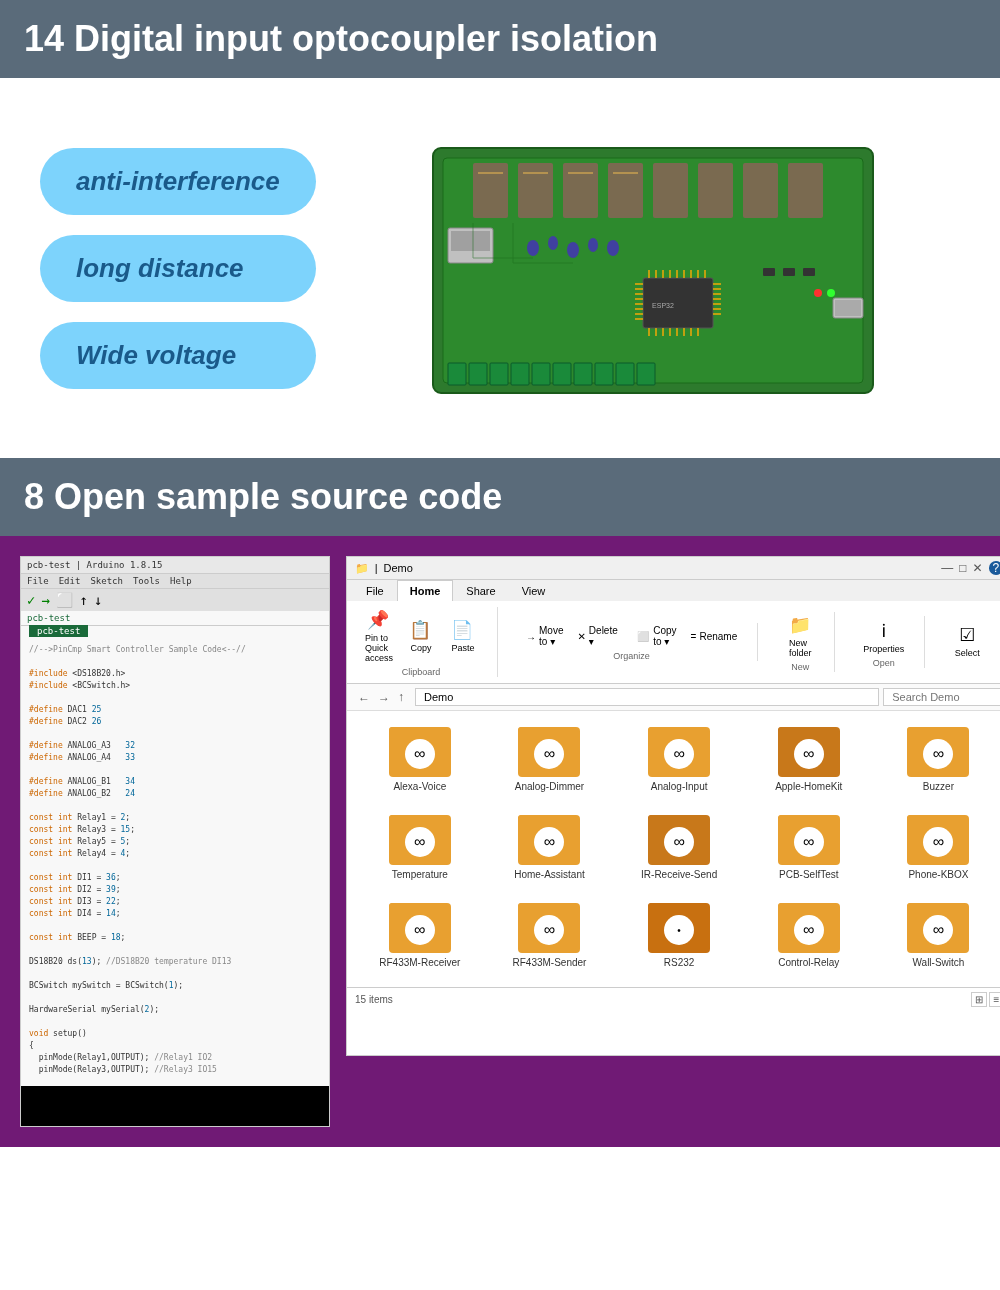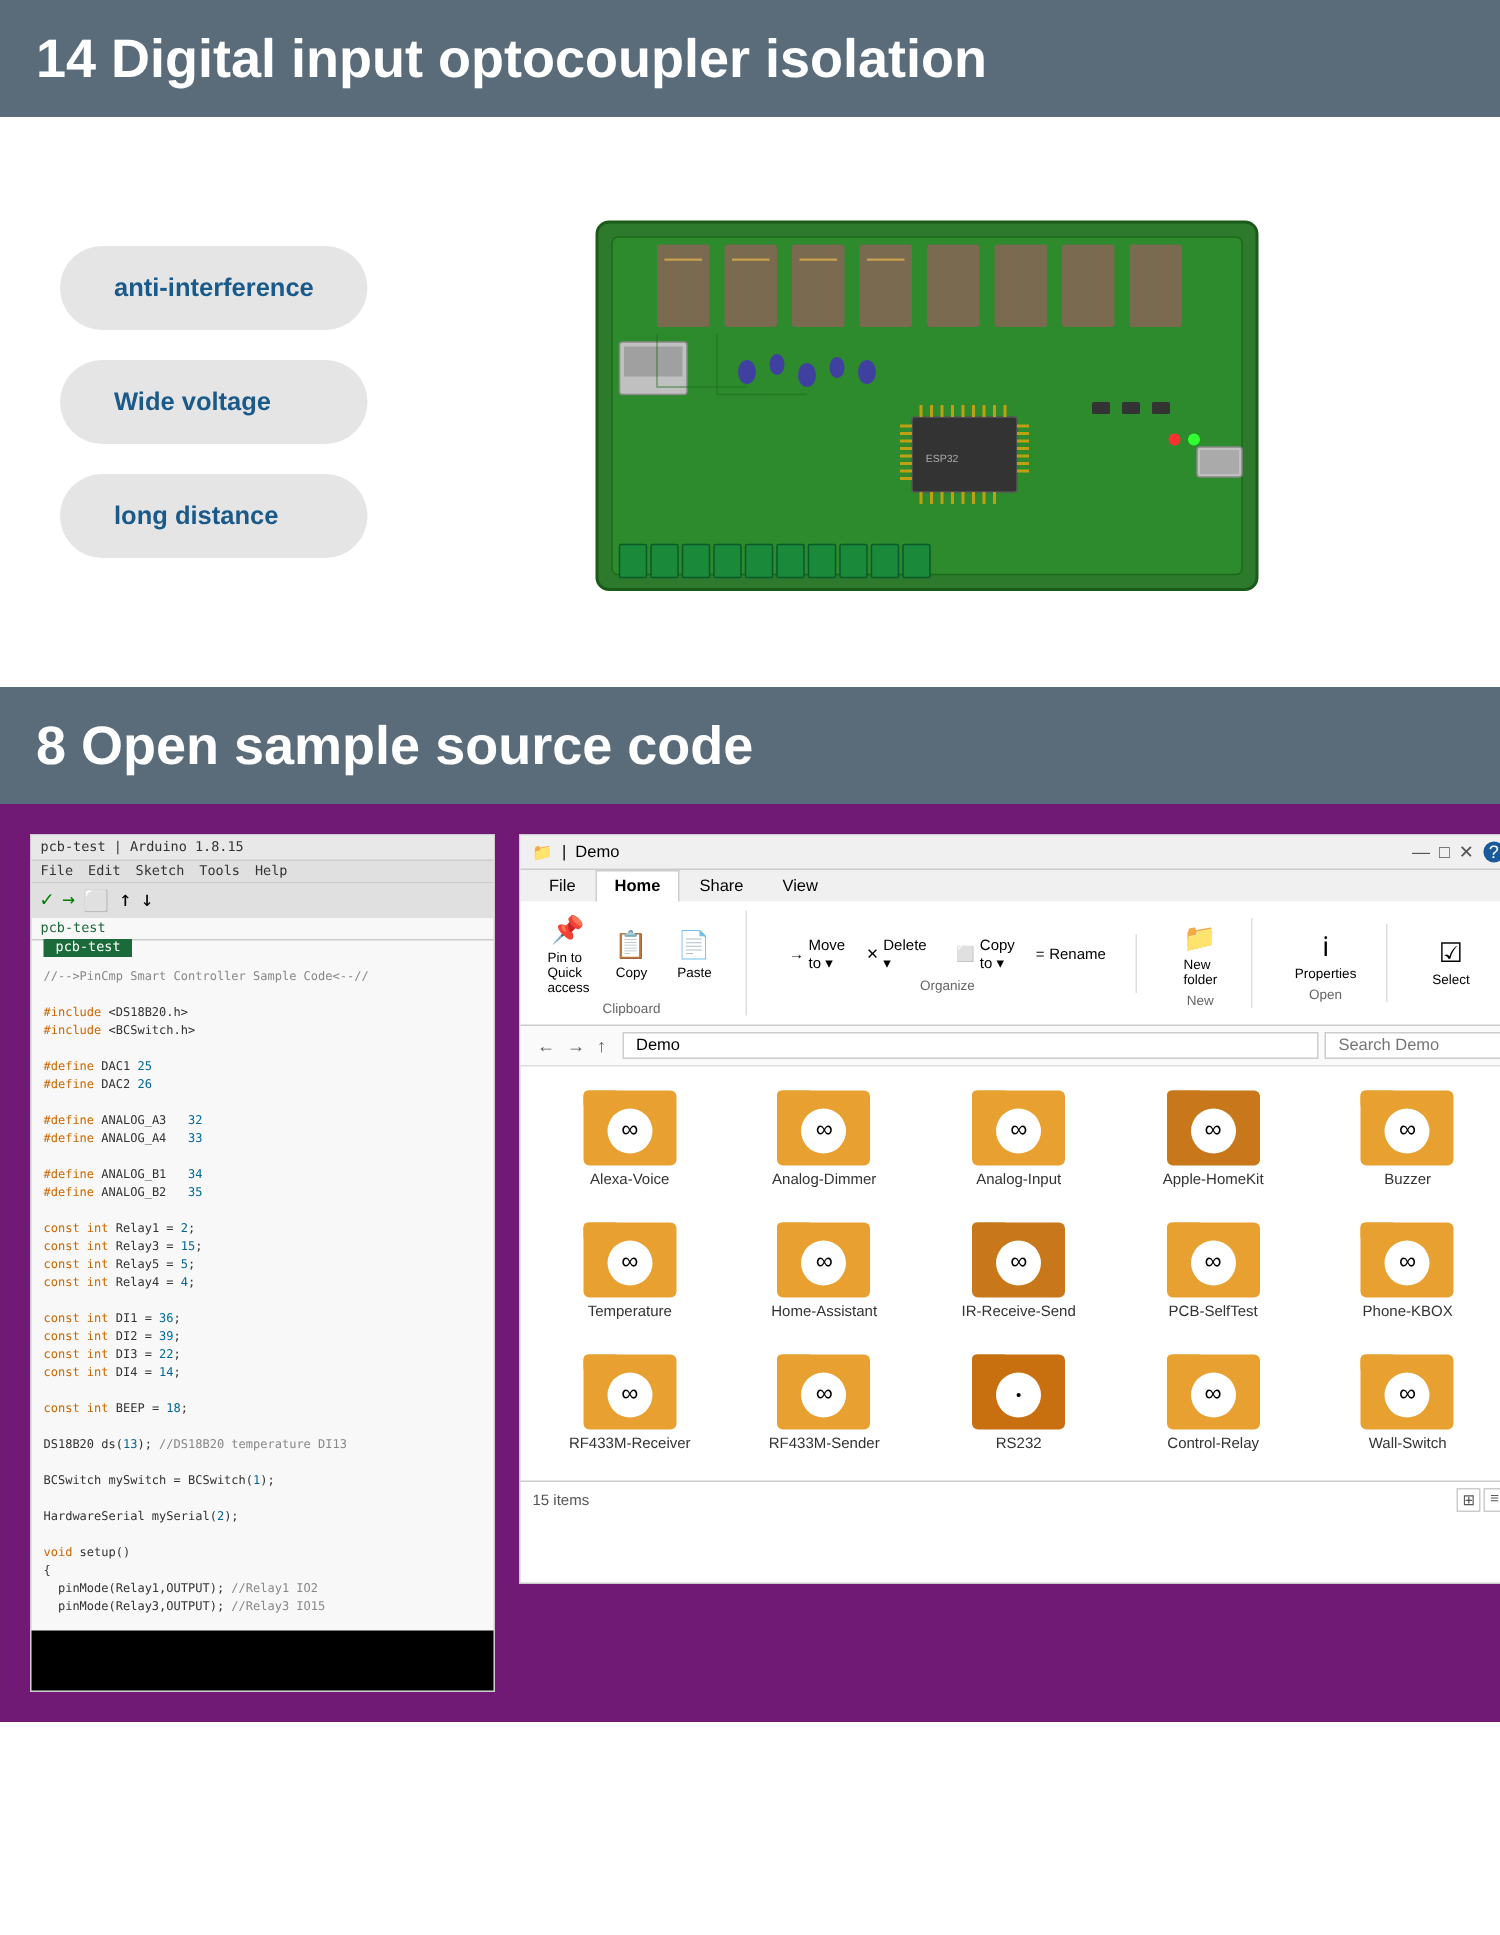--- a/index.html
+++ b/index.html
@@ -28,27 +28,28 @@
     }
 
     .feature-badges {
       display: flex;
       flex-direction: column;
       gap: 20px;
       flex: 0 0 auto;
     }
 
     .feature-badge {
-      background: #e5e5e5;
+      background: #7dd3fc;
       border-radius: 40px;
       padding: 18px 36px;
-      font-size: 17px;
+      font-size: 26px;
       font-weight: bold;
       color: #1a5a8a;
       white-space: nowrap;
+      font-style: italic;
     }
 
     .pcb-image-container {
       flex: 1;
       display: flex;
       justify-content: center;
       align-items: center;
     }
 
     
@@ -374,22 +375,22 @@
     }
   </style>
 </head>
 <body>
 
 <div class="section-header">14 Digital input optocoupler isolation</div>
 
 <div class="section-14-body">
   <div class="feature-badges">
     <div class="feature-badge">anti-interference</div>
+    <div class="feature-badge">long distance</div>
     <div class="feature-badge">Wide voltage</div>
-    <div class="feature-badge">long distance</div>
   </div>
 
   <div class="pcb-image-container">
 
     <svg class="pcb-svg" viewBox="0 0 480 300" xmlns="http://www.w3.org/2000/svg">
 
       <rect x="20" y="30" width="440" height="245" rx="8" ry="8" fill="#2d7a2d" stroke="#1a5a1a" stroke-width="2"></rect>
 
       <rect x="30" y="40" width="420" height="225" rx="4" ry="4" fill="#2d8a2d" stroke="#1a6a1a" stroke-width="1"></rect>
 
@@ -527,21 +528,21 @@
 <span class="code-keyword">#include</span> &lt;DS18B20.h&gt;
 <span class="code-keyword">#include</span> &lt;BCSwitch.h&gt;
 
 <span class="code-define">#define</span> DAC1 <span class="code-number">25</span>
 <span class="code-define">#define</span> DAC2 <span class="code-number">26</span>
 
 <span class="code-define">#define</span> ANALOG_A3   <span class="code-number">32</span>
 <span class="code-define">#define</span> ANALOG_A4   <span class="code-number">33</span>
 
 <span class="code-define">#define</span> ANALOG_B1   <span class="code-number">34</span>
-<span class="code-define">#define</span> ANALOG_B2   <span class="code-number">35</span>
+<span class="code-define">#define</span> ANALOG_B2   <span class="code-number">24</span>
 
 <span class="code-keyword">const int</span> Relay1 = <span class="code-number">2</span>;
 <span class="code-keyword">const int</span> Relay3 = <span class="code-number">15</span>;
 <span class="code-keyword">const int</span> Relay5 = <span class="code-number">5</span>;
 <span class="code-keyword">const int</span> Relay4 = <span class="code-number">4</span>;
 
 <span class="code-keyword">const int</span> DI1 = <span class="code-number">36</span>;
 <span class="code-keyword">const int</span> DI2 = <span class="code-number">39</span>;
 <span class="code-keyword">const int</span> DI3 = <span class="code-number">22</span>;
 <span class="code-keyword">const int</span> DI4 = <span class="code-number">14</span>;

